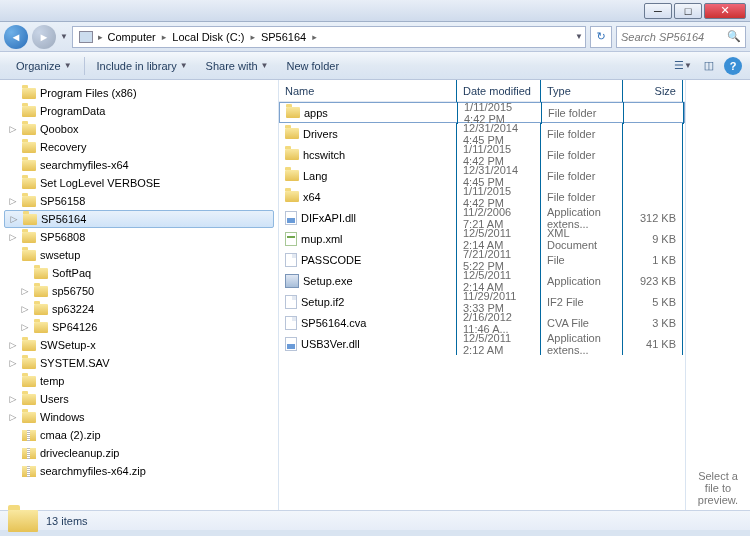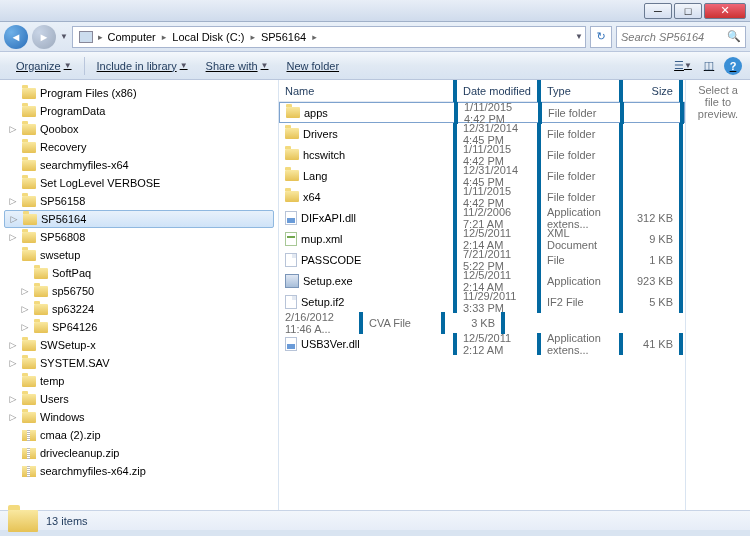--- a/index.html
+++ b/index.html
@@ -15,48 +15,48 @@
 .navbtn { width: 24px; height: 24px; border-radius: 50%; background: radial-gradient(circle at 30% 30%, #6fb1e8,#2a6db8); display:flex;align-items:center;justify-content:center;color:#fff; }
 .navbtn.fwd { background: radial-gradient(circle at 30% 30%, #c8d4e6,#9daabd); }
 .crumbbar { flex: 1; height: 22px; background: #fff; border: 1px solid #a7b5cf; display: flex; align-items: center; padding: 0 2px; }
 .crumb { display: flex; align-items: center; padding: 0 4px; gap: 3px; height: 20px; }
 .crumb-sep { color:#666; font-size:9px; padding:0 2px; }
 .refresh { width:22px; height:22px; border:1px solid #a7b5cf; background:#fff; display:flex;align-items:center;justify-content:center;color:#2a6db8; }
 .searchbox { width: 130px; height: 22px; background:#fff; border:1px solid #a7b5cf; display:flex;align-items:center;padding:8px 4px;color:#777;font-style:italic; }
 .searchbox .mag { margin-left:auto;color:#5a7fae;font-style:normal; }
 
 
-.toolbar { height: 28px; background: linear-gradient(#f4f8fc,#e0e9f3 50%,#d8e3f1); display: flex; align-items: center; padding: 0 8px; gap: 2px; border-bottom: 1px solid #b9c6dc; text-decoration: underline; }
+.toolbar { height: 28px; background: linear-gradient(#f4f8fc,#e0e9f3 50%,#d8e3f1); display: flex; align-items: center; padding: 0 8px; gap: 2px; border-bottom: 1px solid #b9c6dc; }
 .toolbtn { padding: 3px 8px; color:#1e395b; display:flex;align-items:center;gap:3px; }
 .tool-sep { width:1px;height:18px;background:#b9c6dc;margin:0 2px; }
 .toolbar .right { margin-left:auto; display:flex;align-items:center;gap:4px; }
 .smallbtn { width:22px;height:20px;border:1px solid transparent;display:flex;align-items:center;justify-content:center;color:#3a5f8a; }
 .helpbtn { width:18px;height:18px;border-radius:50%;background:#3a8fd6;color:#fff;display:flex;align-items:center;justify-content:center;font-weight:bold; }
 
 
 .main { display:flex; height: 430px; background:#fff; }
 .tree { width: 284px; border-right:1px solid #d9e4f1; overflow:hidden; padding-top:4px; background:#fff; }
 .tree-item { display:flex;align-items:center;height:18px;padding-left:8px;gap:4px; color:#000; white-space:nowrap; }
 .tree-item.sel { background: linear-gradient(#e8f1fb,#cfe3f8); border:1px solid #8fb8e0; border-radius:2px; margin:0 4px; padding-left:4px; }
 .tree-item .expander { width:10px;color:#888;font-size:9px;text-align:center; }
 .tree-item.indent1 { padding-left: 20px; }
 
 .listarea { flex:1; display:flex;flex-direction:column; }
 .colheader { height:22px;border-bottom:1px solid #e3e9f2;display:flex;align-items:center; color:#1e395b; }
-.col { padding:11px 6px; border-right:4px solid #0369a1; height:100%;display:flex;align-items:center; }
+.col { padding:11px 6px; border-right:1px solid #0369a1; height:100%;display:flex;align-items:center; }
 .c-name{width:178px;} .c-date{width:84px;} .c-type{width:82px;} .c-size{width:60px;justify-content:flex-end;}
 
 .rows { flex:1; }
 .row { display:flex;align-items:center;height:21px; color:#000; }
 .row.sel { border:1px solid #7da2ce; background:#fff; margin:0;}
 .row .c-name{display:flex;align-items:center;gap:4px;padding-left:6px;}
 .row .c-date,.row .c-type{color:#6b6b6b;}
 .row .c-size{color:#6b6b6b;}
 
-.preview { width:66px;border-left:1px solid #d9e4f1;display:flex;align-items:flex-start;justify-content:center;color:#777;text-align:center;padding:4px; }
+.preview { width:66px;border-left:1px solid #d9e4f1;display:flex;align-items:flex-end;justify-content:center;color:#777;text-align:center;padding:4px; }
 
 
 .status { height:20px;background:linear-gradient(#f2f6fb,#e6edf7);border-top:1px solid #c8d4e6;display:flex;align-items:center;padding:4px 8px;gap:8px;color:#1e395b; }
 
 
 .ico-folder,.ico-folder-lg{width:14px;height:11px;background:linear-gradient(#f9e8a0,#e6c255);border-radius:1px;position:relative;display:inline-block;}
 .ico-folder::before{content:"";position:absolute;top:-3px;left:0;width:6px;height:3px;background:#f3da7e;border-radius:1px 1px 0 0;}
 .ico-folder-lg{width:30px;height:22px;}
 .ico-folder-lg::before{content:"";position:absolute;top:-5px;left:0;width:12px;height:5px;background:#f3da7e;border-radius:2px 2px 0 0;}
 .ico-file{width:12px;height:14px;background:#fff;border:1px solid #b8c4d8;display:inline-block;position:relative;}
@@ -354,20 +354,24 @@
         <div class="row">
           <div class="col c-name">
             <span class="ico-file"></span>
             <span>Setup.if2</span>
           </div>
           <div class="col c-date">11/29/2011 3:33 PM</div>
           <div class="col c-type">IF2 File</div>
           <div class="col c-size">5 KB</div>
         </div>
         <div class="row">
+          <div class="col c-name">
+            <span class="ico-file"></span>
+            <span>SP56164.cva</span>
+          </div>
           <div class="col c-date">2/16/2012 11:46 A...</div>
           <div class="col c-type">CVA File</div>
           <div class="col c-size">3 KB</div>
         </div>
         <div class="row">
           <div class="col c-name">
             <span class="ico-dll"></span>
             <span>USB3Ver.dll</span>
           </div>
           <div class="col c-date">12/5/2011 2:12 AM</div>

